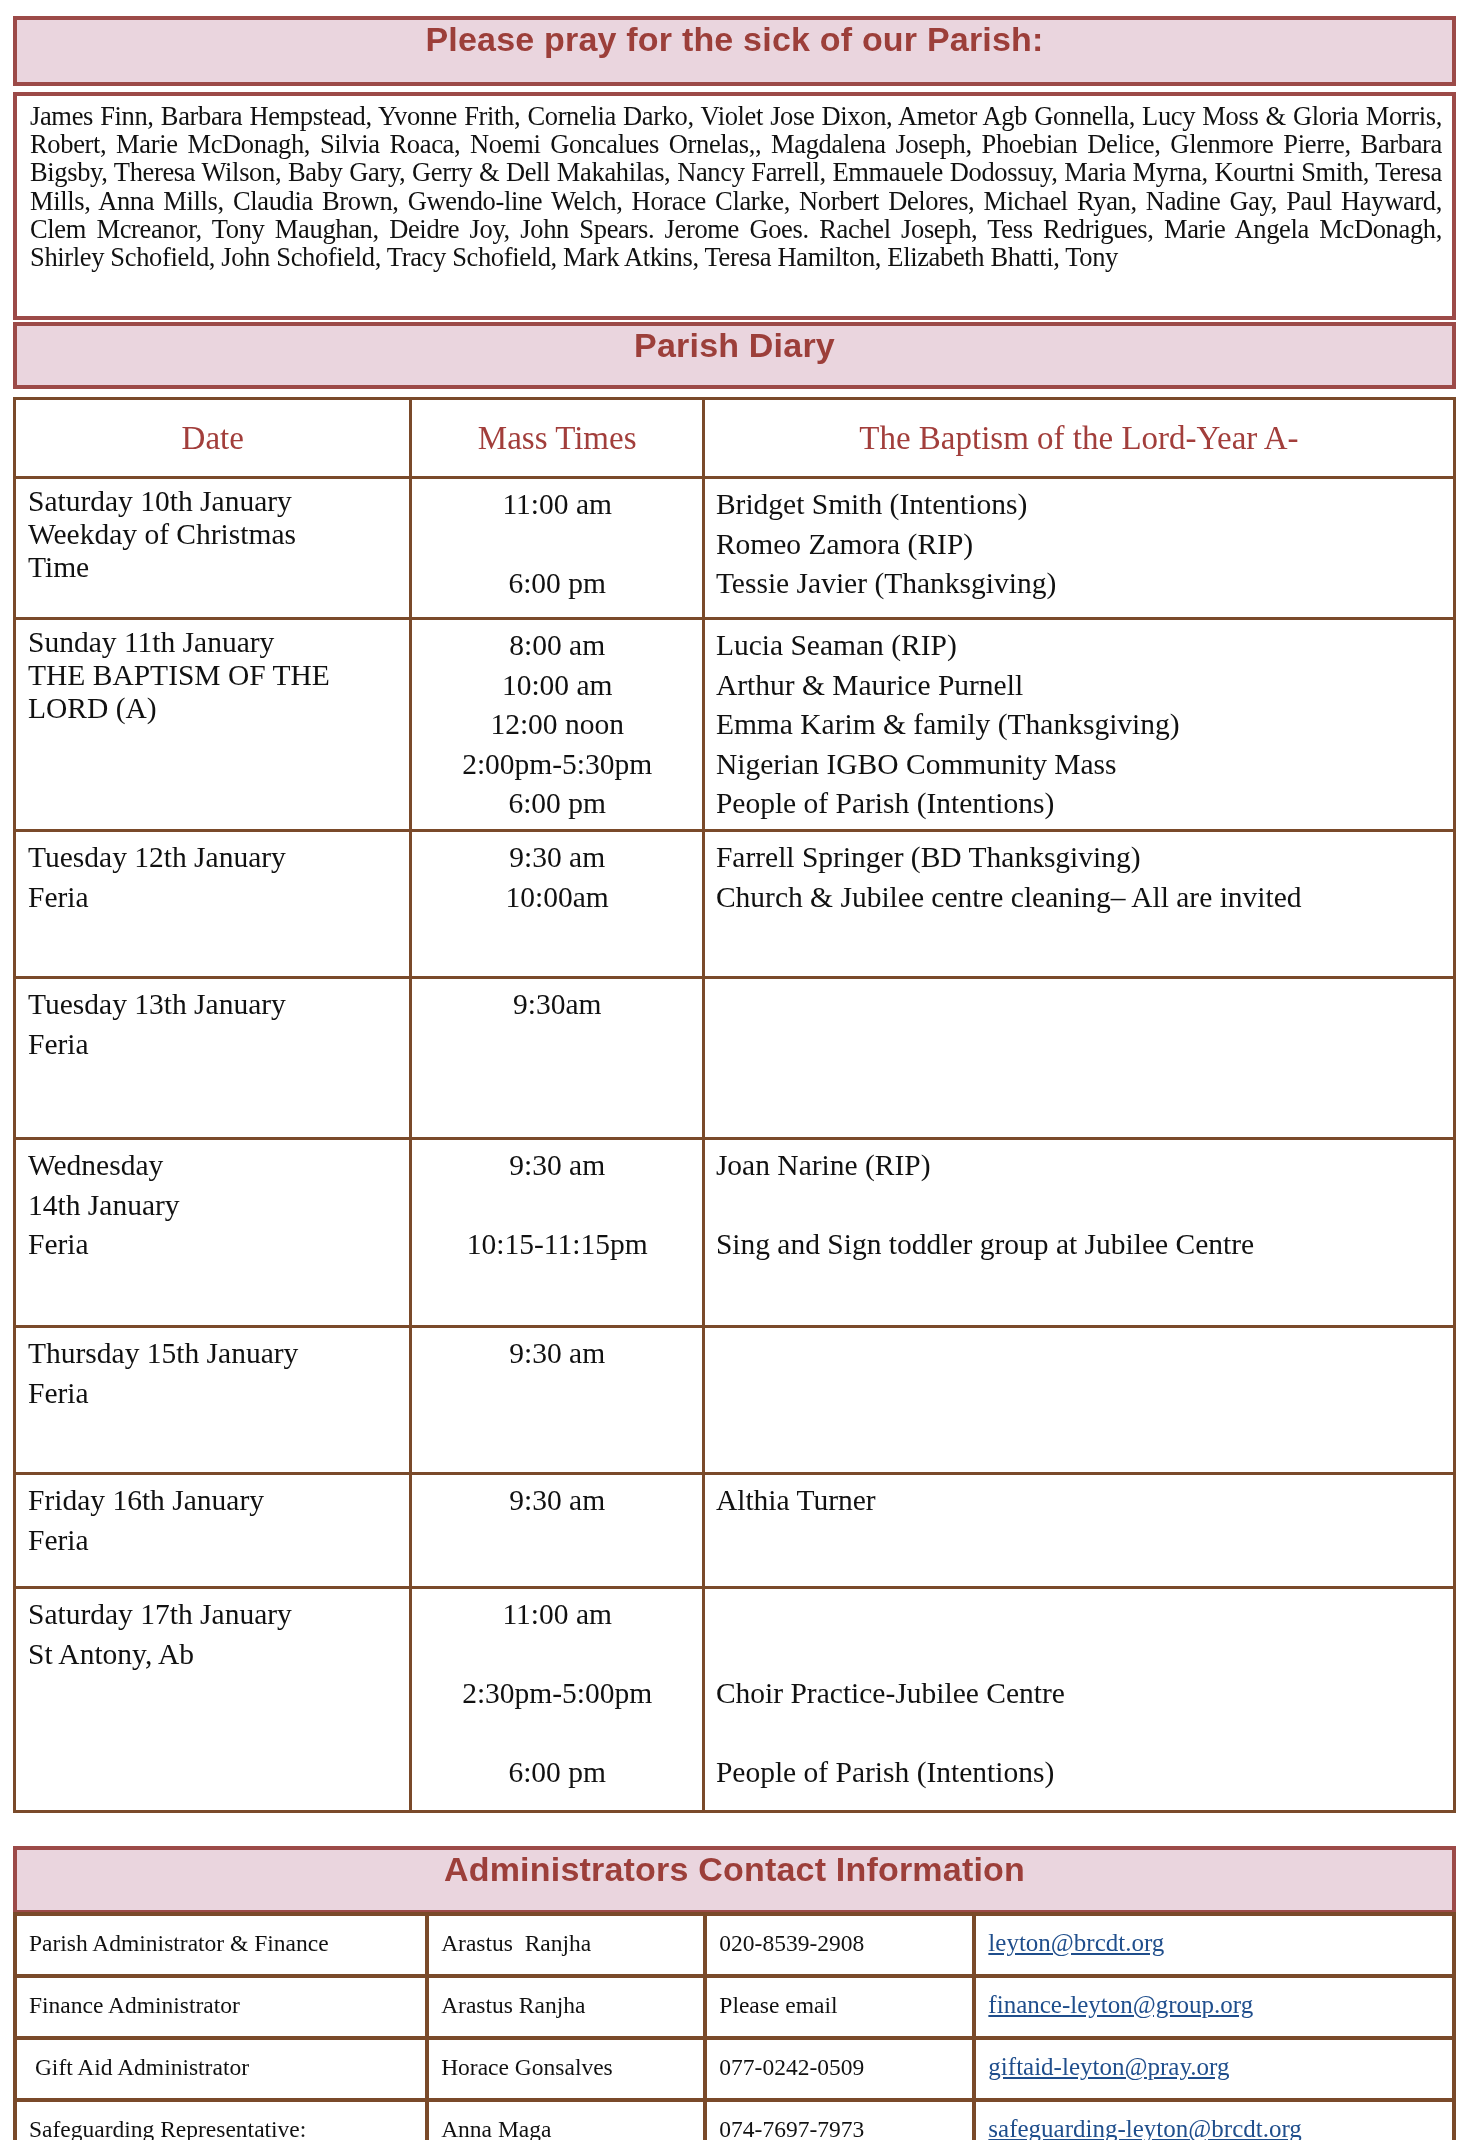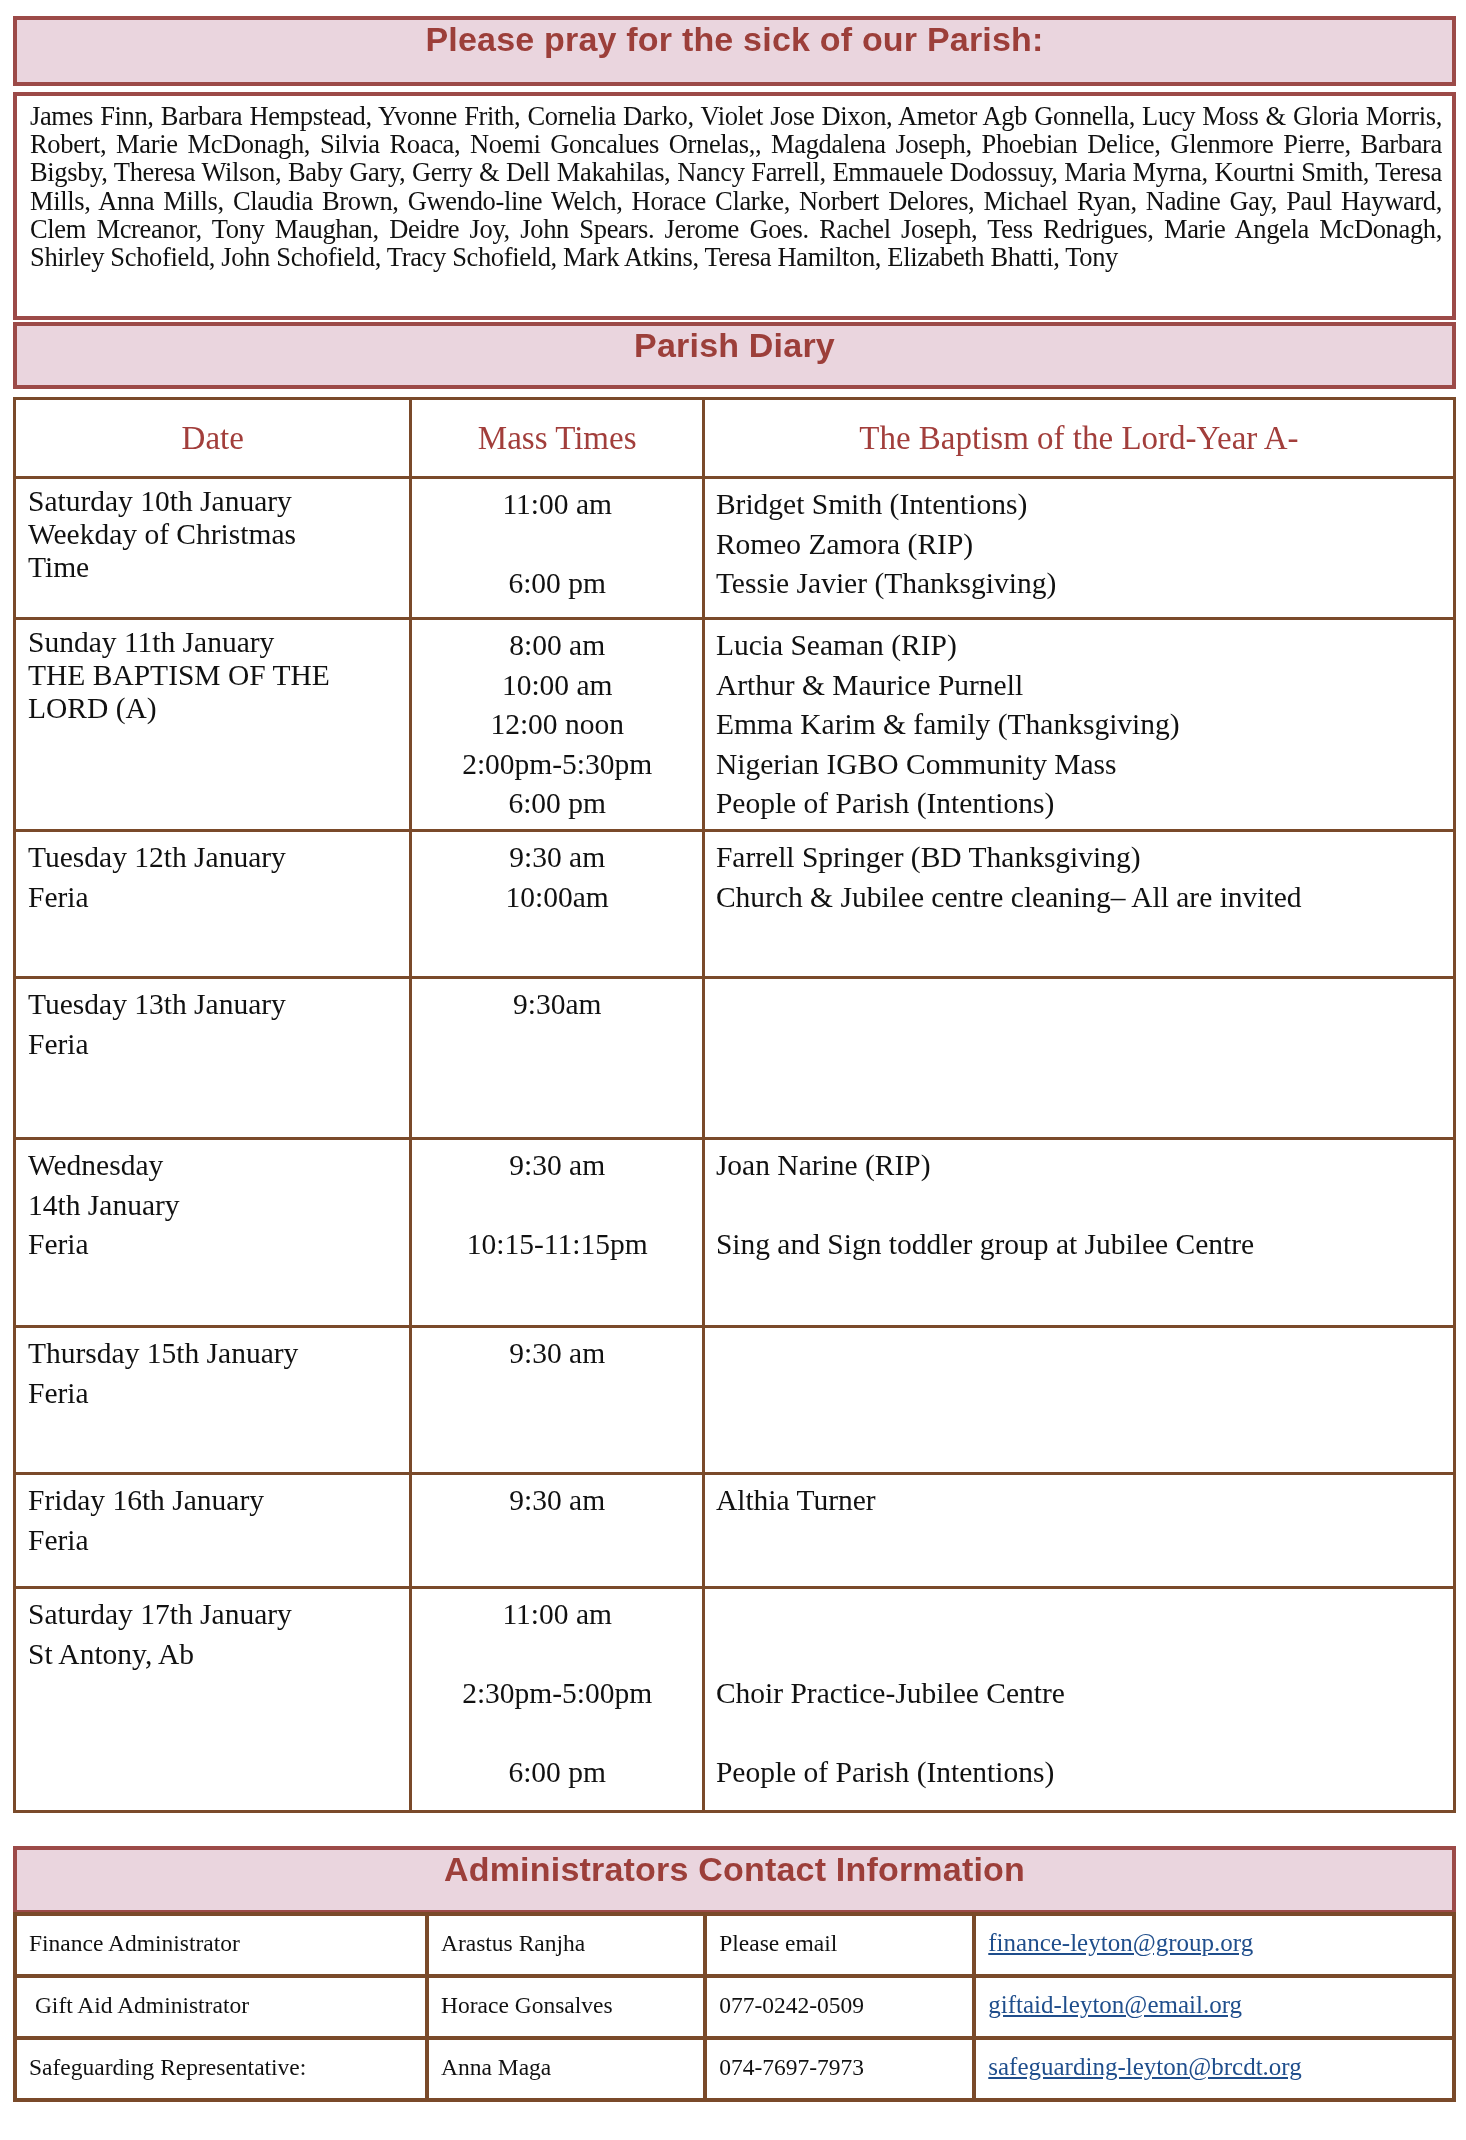--- a/index.html
+++ b/index.html
@@ -182,30 +182,36 @@
 
 <table class="admin">
   <colgroup>
     <col style="width:413px">
     <col style="width:279px">
     <col style="width:270px">
     <col style="width:481px">
   </colgroup>
   <tbody>
     <tr>
+      <td>Parish Administrator &amp; Finance</td>
+      <td style="white-space:pre">Arastus  Ranjha</td>
+      <td>020-8539-2908</td>
+      <td><a>leyton@brcdt.org</a></td>
+    </tr>
+    <tr>
       <td>Finance Administrator</td>
       <td>Arastus Ranjha</td>
       <td>Please email</td>
       <td><a>finance-leyton@group.org</a></td>
     </tr>
     <tr>
       <td style="white-space:pre"> Gift Aid Administrator</td>
       <td>Horace Gonsalves</td>
       <td>077-0242-0509</td>
-      <td><a>giftaid-leyton@email.org</a></td>
+      <td><a>giftaid-leyton@pray.org</a></td>
     </tr>
     <tr>
       <td>Safeguarding Representative:</td>
       <td>Anna Maga</td>
       <td>074-7697-7973</td>
       <td><a>safeguarding-leyton@brcdt.org</a></td>
     </tr>
   </tbody>
 </table>
 

